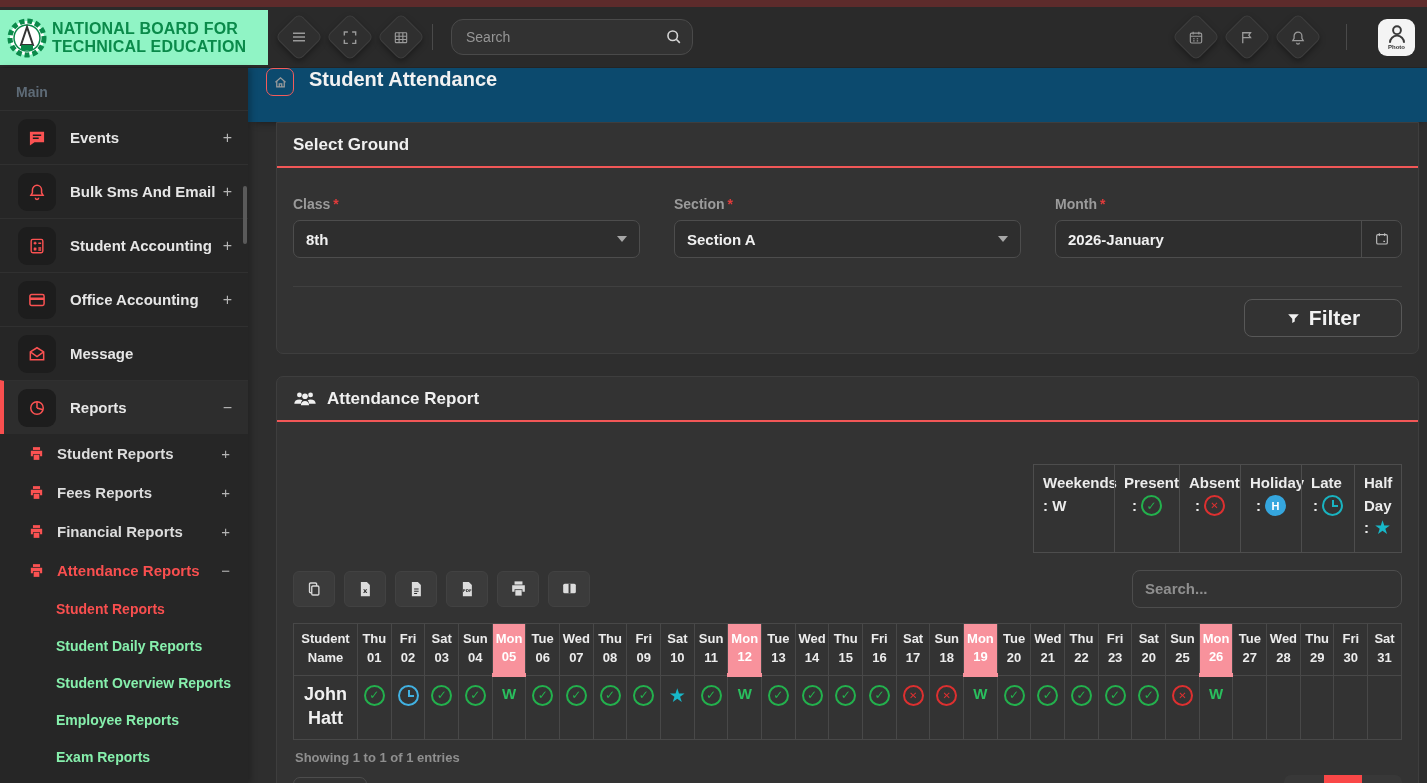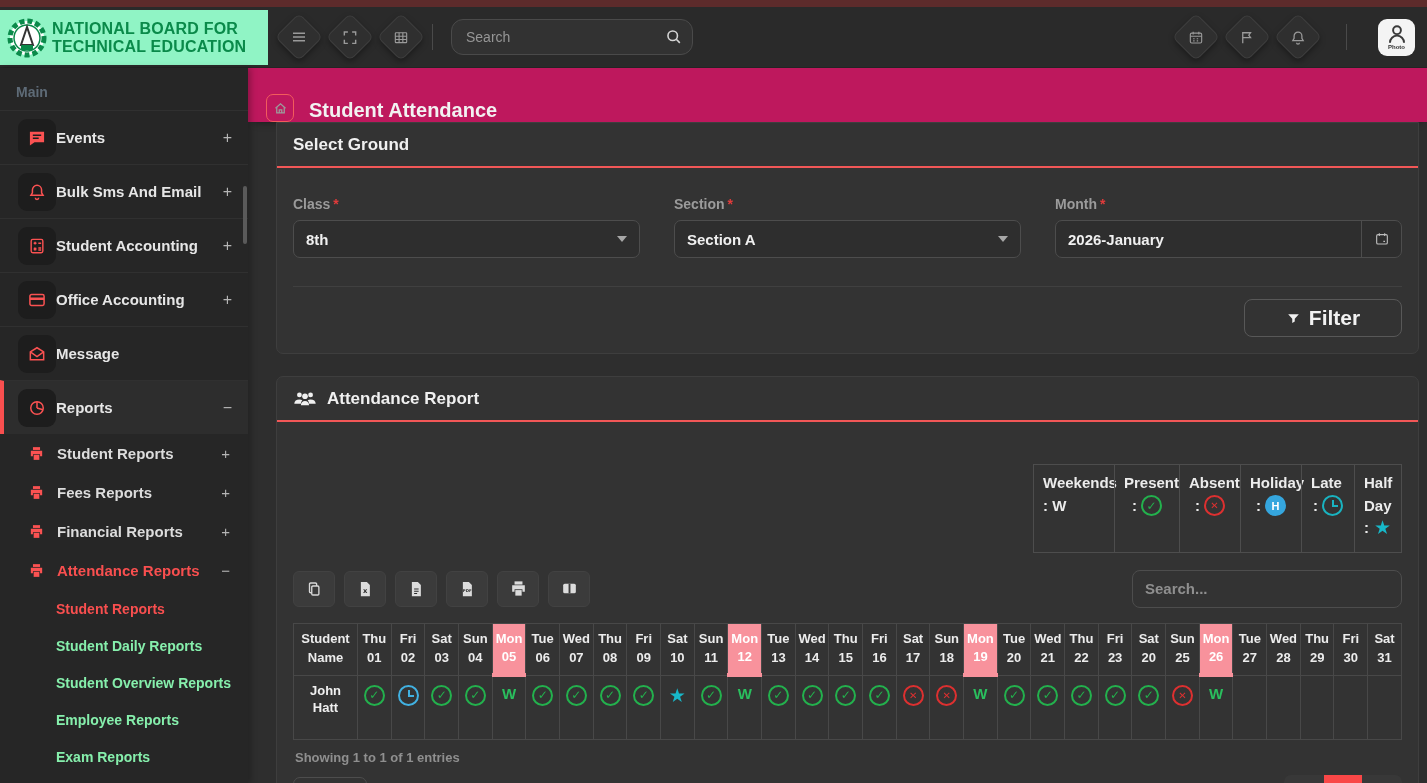--- a/index.html
+++ b/index.html
@@ -26,35 +26,35 @@
 
   
   .app { display:flex; height:715px; }
   .sidebar { width:248px; background:#262626; flex:none; position:relative; overflow:hidden; box-shadow:3px 0 6px rgba(0,0,0,.25); }
   .main { flex:1; display:flex; flex-direction:column; overflow:hidden; }
 
   
   .side-label { color:#5e6b77; font-weight:700; font-size:14px; padding:16px 16px 10px; }
   .nav-item { height:54px; display:flex; align-items:center; padding:0 16px 0 18px; border-top:1px solid #303030; cursor:pointer; }
   .nav-item .chip { width:38px; height:38px; border-radius:9px; background:#1d1d1d; display:flex; align-items:center; justify-content:center; color:#fb5252; flex:none; }
-  .nav-item .lbl { color:#e6e6e6; font-weight:700; font-size:15px; }
+  .nav-item .lbl { color:#e6e6e6; font-weight:700; font-size:15px; margin-left:14px; }
   .nav-item .sfx { margin-left:auto; color:#b5b5b5; font-size:16px; font-weight:400; }
   .nav-item.active { background:#2d2d2d; border-left:4px solid #f94f4f; padding-left:14px; }
   .sub-item { height:39px; display:flex; align-items:center; padding:0 18px 0 28px; cursor:pointer; }
   .sub-item .picon { color:#fb5252; flex:none; }
   .sub-item .lbl { color:#dcdcdc; font-weight:700; font-size:15px; margin-left:12px; }
   .sub-item .sfx { margin-left:auto; color:#b5b5b5; font-size:15px; }
   .sub-item.active .lbl { color:#f94f4f; }
   .leaf-item { height:37px; display:flex; align-items:center; padding-left:56px; cursor:pointer; }
   .leaf-item .lbl { color:#86efac; font-weight:700; font-size:14px; }
   .leaf-item.active .lbl { color:#f94f4f; }
   .side-scroll { position:absolute; right:1px; top:118px; width:4px; height:58px; background:#5a5a5a; border-radius:2px; }
 
   
-  .page-header { height:54px; background:#be185d; display:flex; align-items:flex-end; padding-left:18px; box-shadow:0 6px 8px -6px rgba(0,0,0,.45); flex:none; }
+  .page-header { height:54px; background:#0c4a6e; display:flex; align-items:flex-start; padding-left:18px; box-shadow:0 6px 8px -6px rgba(0,0,0,.45); flex:none; }
   .home-btn { width:28px; height:28px; border:1.5px solid #f25c5c; border-radius:7px; display:flex; align-items:center; justify-content:center; color:#9c9c9c; cursor:pointer; background:transparent; }
   .page-title { color:#f2f2f2; font-weight:700; font-size:20px; margin-left:15px; }
 
   
   .content { flex:1; padding:0 8px 0 28px; overflow:hidden; }
   .card { background:#333333; border:1px solid #3e3e3e; border-radius:7px; }
   .card-head { padding:12px 16px 11px; border-bottom:2px solid #f25757; display:flex; align-items:center; gap:10px; }
   .card-title { color:#f0f0f0; font-weight:700; font-size:17px; }
   .card-body { padding:18px 16px 14px; }
 
@@ -100,21 +100,21 @@
   .tbl-search input::placeholder { color:#8f8f8f; }
 
   
   .att-table { width:100%; border-collapse:collapse; table-layout:fixed; margin-top:15px; }
   .att-table th, .att-table td { border:1px solid #484848; }
   .att-table th { color:#ececec; font-size:13px; font-weight:700; padding:6px 0; line-height:1.45; text-align:center; }
   .att-table th:first-child { width:64px; }
   .att-table th.hl { background:#f8929c; color:#fff; }
   .att-table td { height:64px; vertical-align:top; text-align:center; padding-top:9px; }
   .att-table td.hl { border-top:4px solid #f8929c; padding-top:6px; }
-  .name-cell { color:#f0f0f0; font-weight:700; font-size:13px; line-height:1.35; padding:6px 4px !important; text-align:left; }
+  .name-cell { color:#f0f0f0; font-weight:700; font-size:18px; line-height:1.35; padding:6px 4px !important; text-align:left; }
 
   
   .showing { color:#8f8f8f; font-weight:700; font-size:13px; margin:10px 2px 10px; }
   .table-footer { display:flex; align-items:center; margin-top:4px; }
   .rpp-select { width:74px; height:36px; border:1px solid #4d4d4d; border-radius:7px; background:#333; display:flex; align-items:center; padding:0 12px; cursor:pointer; }
   .pagination { margin-left:auto; background:#383838; border-radius:7px; display:flex; align-items:center; height:40px; overflow:hidden; }
   .pg-btn { width:40px; height:40px; display:flex; align-items:center; justify-content:center; color:#8a8a8a; cursor:pointer; }
   .pg-num { width:38px; height:40px; background:#f94747; color:#fff; font-weight:700; font-size:15px; display:flex; align-items:center; justify-content:center; cursor:pointer; }
 
   svg { display:block; }

